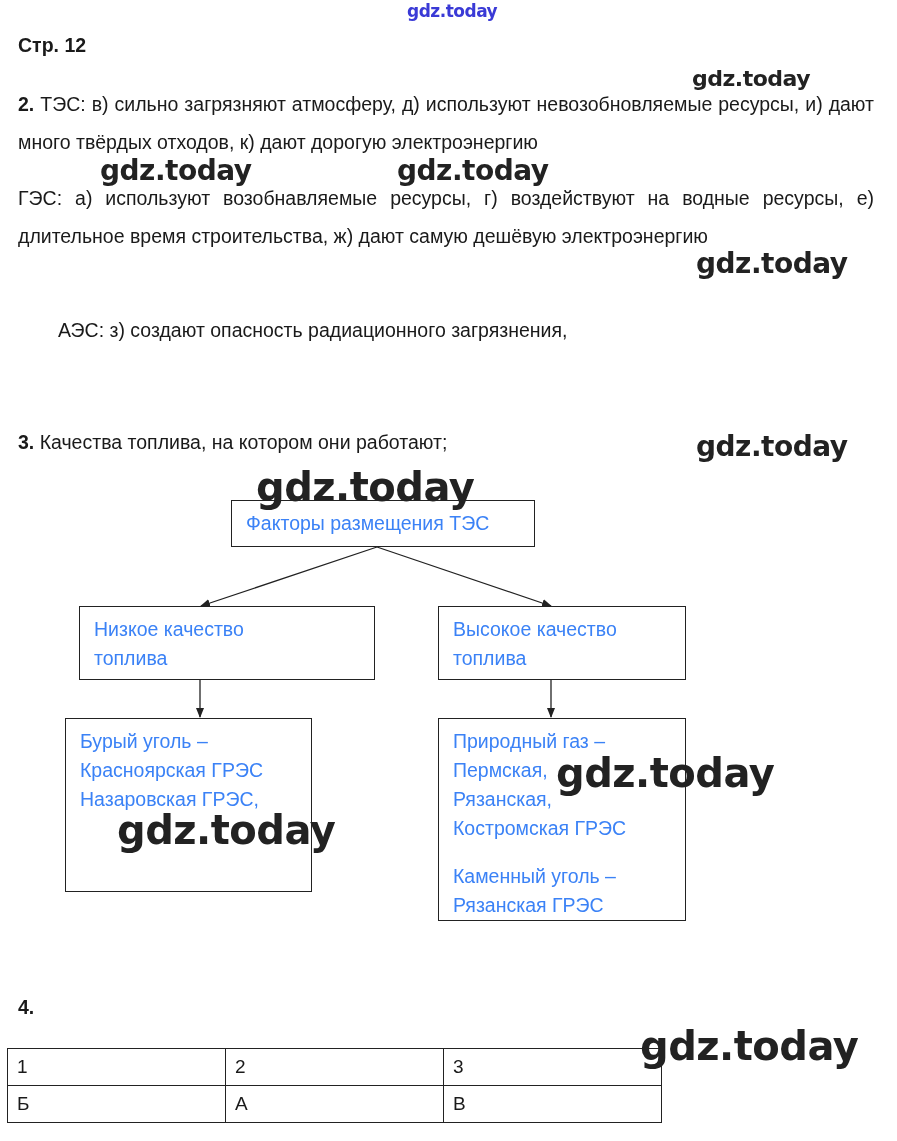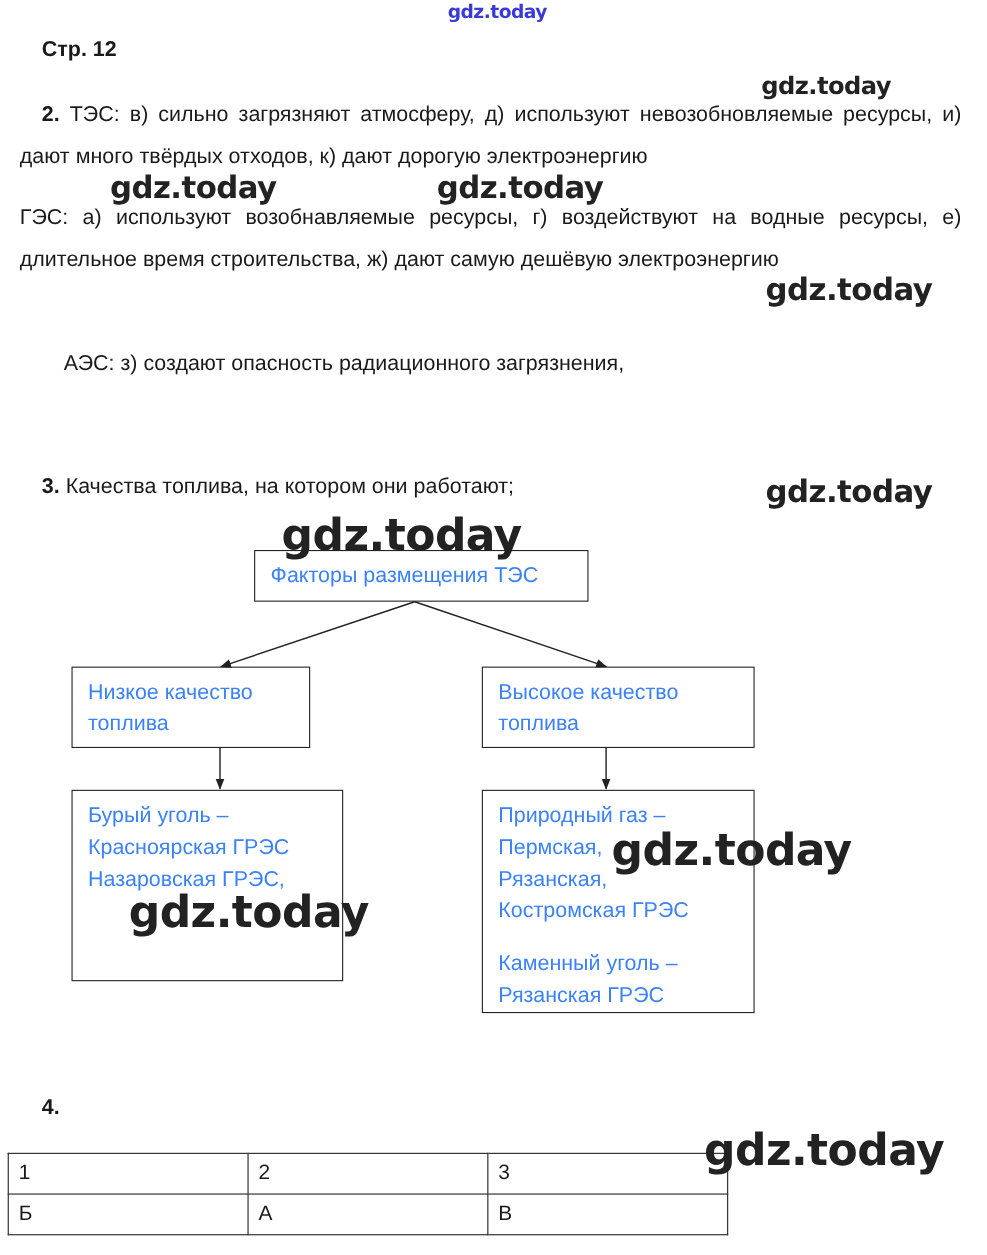--- a/index.html
+++ b/index.html
@@ -3,21 +3,21 @@
 <meta charset="utf-8">
 <style>
   html, body { margin: 0; padding: 0; background: #ffffff; }
   body {
     width: 897px; height: 1141px; position: relative; overflow: hidden;
     font-family: "Liberation Sans", sans-serif; color: #1a1a1a;
   }
   .abs { position: absolute; }
   .txt { font-size: 19.5px; line-height: 38px; }
   .justify { text-align: justify; text-align-last: auto; }
-  .bold { font-weight: bold; margin-left: 20px; }
+  .bold { font-weight: bold; }
   .wm {
     position: absolute; font-family: "DejaVu Sans", sans-serif; font-weight: 700;
     color: #222; letter-spacing: -0.5px; white-space: nowrap;
   }
   .wm-top { color: #3a3ad6; font-size: 17px; }
   .box {
     position: absolute; border: 1.3px solid #222; background: transparent;
     box-sizing: border-box; font-size: 19.5px; line-height: 29px; color: #3b82f6;
   }
   .box .in { padding: 8px 14px 0 14px; }
@@ -69,21 +69,21 @@
   <line x1="377" y1="547" x2="201" y2="606" stroke="#222" stroke-width="1.3" marker-end="url(#ah)"></line>
   <line x1="377" y1="547" x2="551" y2="606" stroke="#222" stroke-width="1.3" marker-end="url(#ah)"></line>
   <line x1="200" y1="680" x2="200" y2="717" stroke="#222" stroke-width="1.3" marker-end="url(#ah)"></line>
   <line x1="551" y1="680" x2="551" y2="717" stroke="#222" stroke-width="1.3" marker-end="url(#ah)"></line>
 </svg>
 
 <div class="box" style="left:231px; top:500px; width:304px; height:47px;">
   <div style="padding:8px 14px 0 14px;">Факторы размещения ТЭС</div>
 </div>
 
-<div class="box" style="left:65px; top:606px; width:217px; height:74px;">
+<div class="box" style="left:79px; top:606px; width:296px; height:74px;">
   <div class="in">
     <div>Низкое качество</div>
     <div>топлива</div>
   </div>
 </div>
 
 <div class="box" style="left:438px; top:606px; width:248px; height:74px;">
   <div class="in">
     <div>Высокое качество</div>
     <div>топлива</div>

